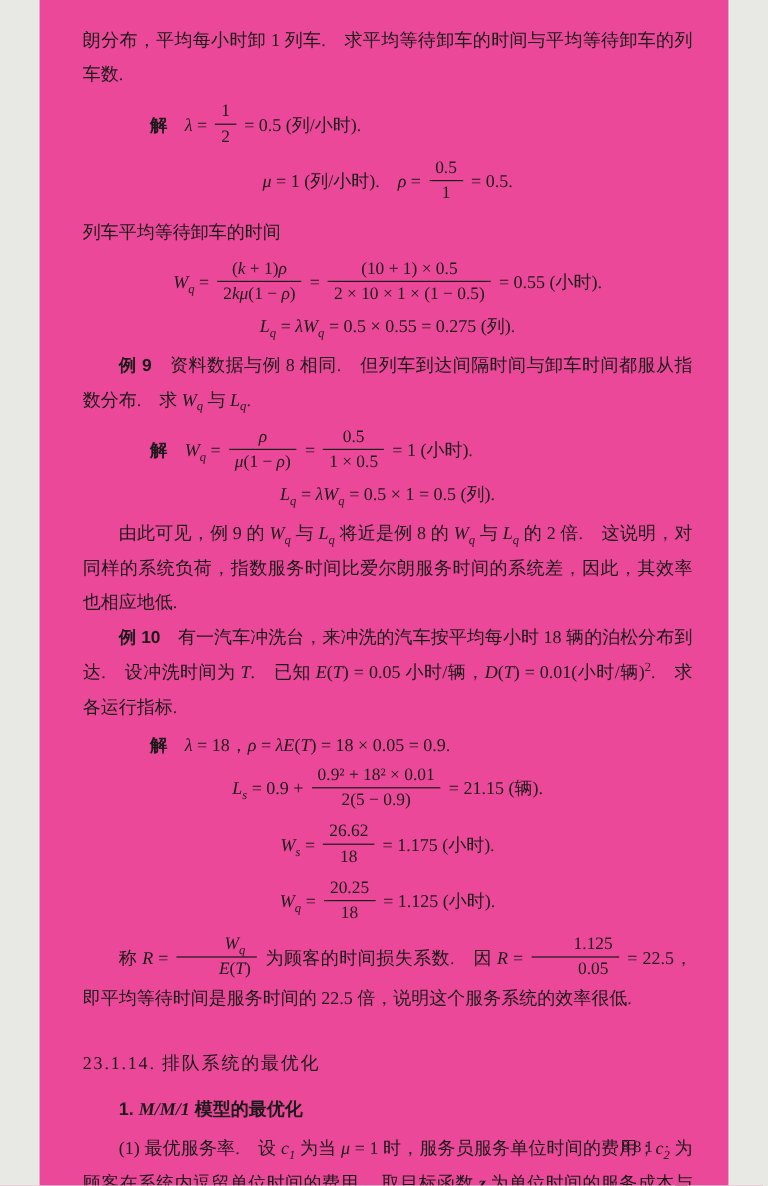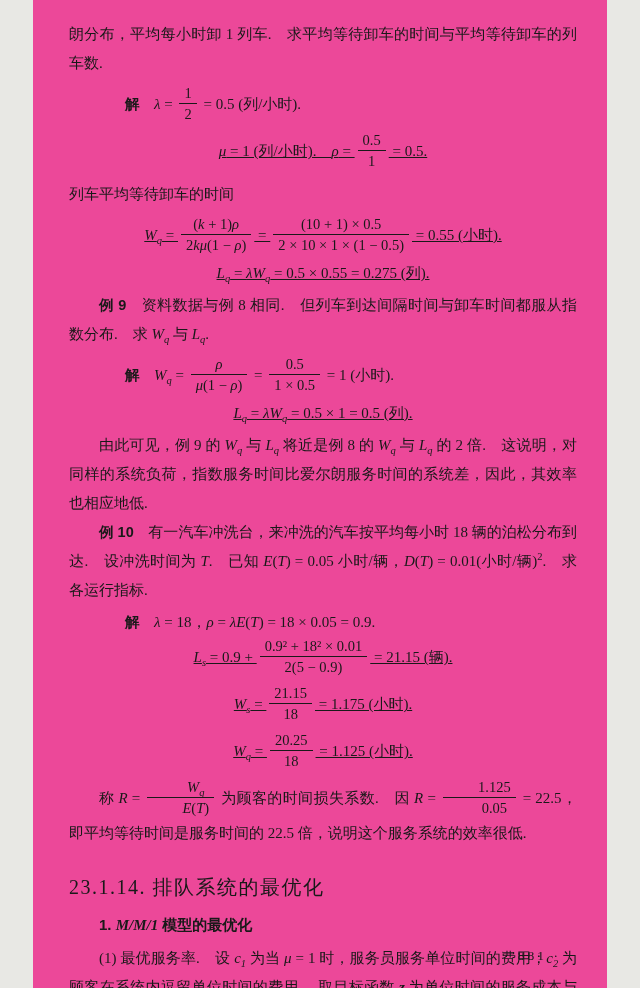--- a/index.html
+++ b/index.html
@@ -12,40 +12,40 @@
     padding:20px 30px 0 36px;
     color:#191919;
     font-family:"Liberation Serif","DejaVu Serif",serif;
     font-size:15px;
     overflow:hidden;
   }
   .block { position:relative; }
   .p { line-height:29px; text-align:justify; }
   .p.indent { text-indent:2em; }
   .formula { margin:8px 0; line-height:1.25; white-space:nowrap; }
-  .formula.align-center { text-align:center;text-decoration:underline; }
+  .formula.align-center { text-align:center; }
   .formula.align-solve { padding-left:56px; }
   .frac {
     display:inline-block;
     vertical-align:middle;
     text-align:center;
     margin:0 3px;
     transform:translateY(-2px);
     font-size:14.5px;
     line-height:normal;
   }
   .frac .num { display:block; padding:0 5px 1px; border-bottom:1.4px solid #191919; line-height:18px; }
   .frac .den { display:block; padding:1px 5px 0; line-height:18px; }
   .seg-n { }
   .seg-i { font-style:italic; font-family:"Liberation Serif","DejaVu Serif",serif; }
   .seg-b { font-weight:bold; font-family:"Liberation Sans","DejaVu Sans",sans-serif; font-size:14.5px; }
   .seg-bi { font-weight:bold; font-style:italic; font-family:Liberation Serif, serif; }
   sub.seg-sub { font-size:10.5px; font-style:italic; line-height:0; }
   sup.seg-sup { font-size:10.5px; line-height:0; }
-  .h2 { font-size:20px; line-height:26px; margin:26px 0 14px; letter-spacing:1.5px; font-weight:normal; }
+  .h2 { font-size:15px; line-height:26px; margin:26px 0 14px; letter-spacing:1.5px; font-weight:normal; }
   .h3 { font-size:15px; line-height:22px; padding-left:30px; margin:2px 0 8px;
         font-weight:bold; font-family:"Liberation Sans","DejaVu Sans",sans-serif; }
   .h3 .seg-b { font-size:15px; }
   .footer {
     position:absolute; right:46px; bottom:24px;
     font-size:13.5px; letter-spacing:3px;
     font-family:"Liberation Serif","DejaVu Serif",serif;
     margin-left:48px;
   }
 </style>
@@ -60,21 +60,21 @@
       <div class="block p"><span class="seg-n">列车平均等待卸车的时间</span></div>
       <div class="block formula align-center"><span class="seg-i">W</span><sub class="seg-sub">q</sub><span class="seg-n"> = </span><span class="frac"><span class="num"><span class="seg-n">(</span><span class="seg-i">k</span><span class="seg-n"> + 1)</span><span class="seg-i">ρ</span></span><span class="den"><span class="seg-n">2</span><span class="seg-i">kμ</span><span class="seg-n">(1 − </span><span class="seg-i">ρ</span><span class="seg-n">)</span></span></span><span class="seg-n"> = </span><span class="frac"><span class="num"><span class="seg-n">(10 + 1) × 0.5</span></span><span class="den"><span class="seg-n">2 × 10 × 1 × (1 − 0.5)</span></span></span><span class="seg-n"> = 0.55 (小时).</span></div>
       <div class="block formula align-center"><span class="seg-i">L</span><sub class="seg-sub">q</sub><span class="seg-n"> = </span><span class="seg-i">λW</span><sub class="seg-sub">q</sub><span class="seg-n"> = 0.5 × 0.55 = 0.275 (列).</span></div>
       <div class="block p indent"><span class="seg-b">例 9　</span><span class="seg-n">资料数据与例 8 相同.　但列车到达间隔时间与卸车时间都服从指数分布.　求 </span><span class="seg-i">W</span><sub class="seg-sub">q</sub><span class="seg-n"> 与 </span><span class="seg-i">L</span><sub class="seg-sub">q</sub><span class="seg-n">.</span></div>
       <div class="block formula align-solve"><span class="seg-b">解　</span><span class="seg-i">W</span><sub class="seg-sub">q</sub><span class="seg-n"> = </span><span class="frac"><span class="num"><span class="seg-i">ρ</span></span><span class="den"><span class="seg-i">μ</span><span class="seg-n">(1 − </span><span class="seg-i">ρ</span><span class="seg-n">)</span></span></span><span class="seg-n"> = </span><span class="frac"><span class="num"><span class="seg-n">0.5</span></span><span class="den"><span class="seg-n">1 × 0.5</span></span></span><span class="seg-n"> = 1 (小时).</span></div>
       <div class="block formula align-center"><span class="seg-i">L</span><sub class="seg-sub">q</sub><span class="seg-n"> = </span><span class="seg-i">λW</span><sub class="seg-sub">q</sub><span class="seg-n"> = 0.5 × 1 = 0.5 (列).</span></div>
       <div class="block p indent"><span class="seg-n">由此可见，例 9 的 </span><span class="seg-i">W</span><sub class="seg-sub">q</sub><span class="seg-n"> 与 </span><span class="seg-i">L</span><sub class="seg-sub">q</sub><span class="seg-n"> 将近是例 8 的 </span><span class="seg-i">W</span><sub class="seg-sub">q</sub><span class="seg-n"> 与 </span><span class="seg-i">L</span><sub class="seg-sub">q</sub><span class="seg-n"> 的 2 倍.　这说明，对同样的系统负荷，指数服务时间比爱尔朗服务时间的系统差，因此，其效率也相应地低.</span></div>
       <div class="block p indent"><span class="seg-b">例 10　</span><span class="seg-n">有一汽车冲洗台，来冲洗的汽车按平均每小时 18 辆的泊松分布到达.　设冲洗时间为 </span><span class="seg-i">T</span><span class="seg-n">.　已知 </span><span class="seg-i">E</span><span class="seg-n">(</span><span class="seg-i">T</span><span class="seg-n">) = 0.05 小时/辆，</span><span class="seg-i">D</span><span class="seg-n">(</span><span class="seg-i">T</span><span class="seg-n">) = 0.01(小时/辆)</span><sup class="seg-sup">2</sup><span class="seg-n">.　求各运行指标.</span></div>
       <div class="block formula align-solve"><span class="seg-b">解　</span><span class="seg-i">λ</span><span class="seg-n"> = 18，</span><span class="seg-i">ρ</span><span class="seg-n"> = </span><span class="seg-i">λE</span><span class="seg-n">(</span><span class="seg-i">T</span><span class="seg-n">) = 18 × 0.05 = 0.9.</span></div>
       <div class="block formula align-center"><span class="seg-i">L</span><sub class="seg-sub">s</sub><span class="seg-n"> = 0.9 + </span><span class="frac"><span class="num"><span class="seg-n">0.9² + 18² × 0.01</span></span><span class="den"><span class="seg-n">2(5 − 0.9)</span></span></span><span class="seg-n"> = 21.15 (辆).</span></div>
-      <div class="block formula align-center"><span class="seg-i">W</span><sub class="seg-sub">s</sub><span class="seg-n"> = </span><span class="frac"><span class="num"><span class="seg-n">21.15</span></span><span class="den"><span class="seg-n">18</span></span></span><span class="seg-n"> = 1.175 (小时).</span></div>
+      <div class="block formula align-center"><span class="seg-i">W</span><sub class="seg-sub">s</sub><span class="seg-n"> = </span><span class="frac"><span class="num"><span class="seg-n">26.62</span></span><span class="den"><span class="seg-n">18</span></span></span><span class="seg-n"> = 1.175 (小时).</span></div>
       <div class="block formula align-center"><span class="seg-i">W</span><sub class="seg-sub">q</sub><span class="seg-n"> = </span><span class="frac"><span class="num"><span class="seg-n">20.25</span></span><span class="den"><span class="seg-n">18</span></span></span><span class="seg-n"> = 1.125 (小时).</span></div>
       <div class="block p indent"><span class="seg-n">称 </span><span class="seg-i">R</span><span class="seg-n"> = </span><span class="frac"><span class="num"><span class="seg-i">W</span><sub class="seg-sub">q</sub></span><span class="den"><span class="seg-i">E</span><span class="seg-n">(</span><span class="seg-i">T</span><span class="seg-n">)</span></span></span><span class="seg-n"> 为顾客的时间损失系数.　因 </span><span class="seg-i">R</span><span class="seg-n"> = </span><span class="frac"><span class="num"><span class="seg-n">1.125</span></span><span class="den"><span class="seg-n">0.05</span></span></span><span class="seg-n"> = 22.5，即平均等待时间是服务时间的 22.5 倍，说明这个服务系统的效率很低.</span></div>
       <div class="block h2"><span class="seg-n">23.1.14. 排队系统的最优化</span></div>
       <div class="block h3"><span class="seg-b">1. </span><span class="seg-bi">M/M/1</span><span class="seg-b"> 模型的最优化</span></div>
       <div class="block p indent"><span class="seg-n">(1) 最优服务率.　设 </span><span class="seg-i">c</span><sub class="seg-sub">1</sub><span class="seg-n"> 为当 </span><span class="seg-i">μ</span><span class="seg-n"> = 1 时，服务员服务单位时间的费用；</span><span class="seg-i">c</span><sub class="seg-sub">2</sub><span class="seg-n"> 为顾客在系统内逗留单位时间的费用.　取目标函数 </span><span class="seg-bi">z</span><span class="seg-n"> 为单位时间的服务成本与顾</span></div>
     </div>
   <div class="footer">· 881 ·</div>
 </div>
 
 </body></html>

